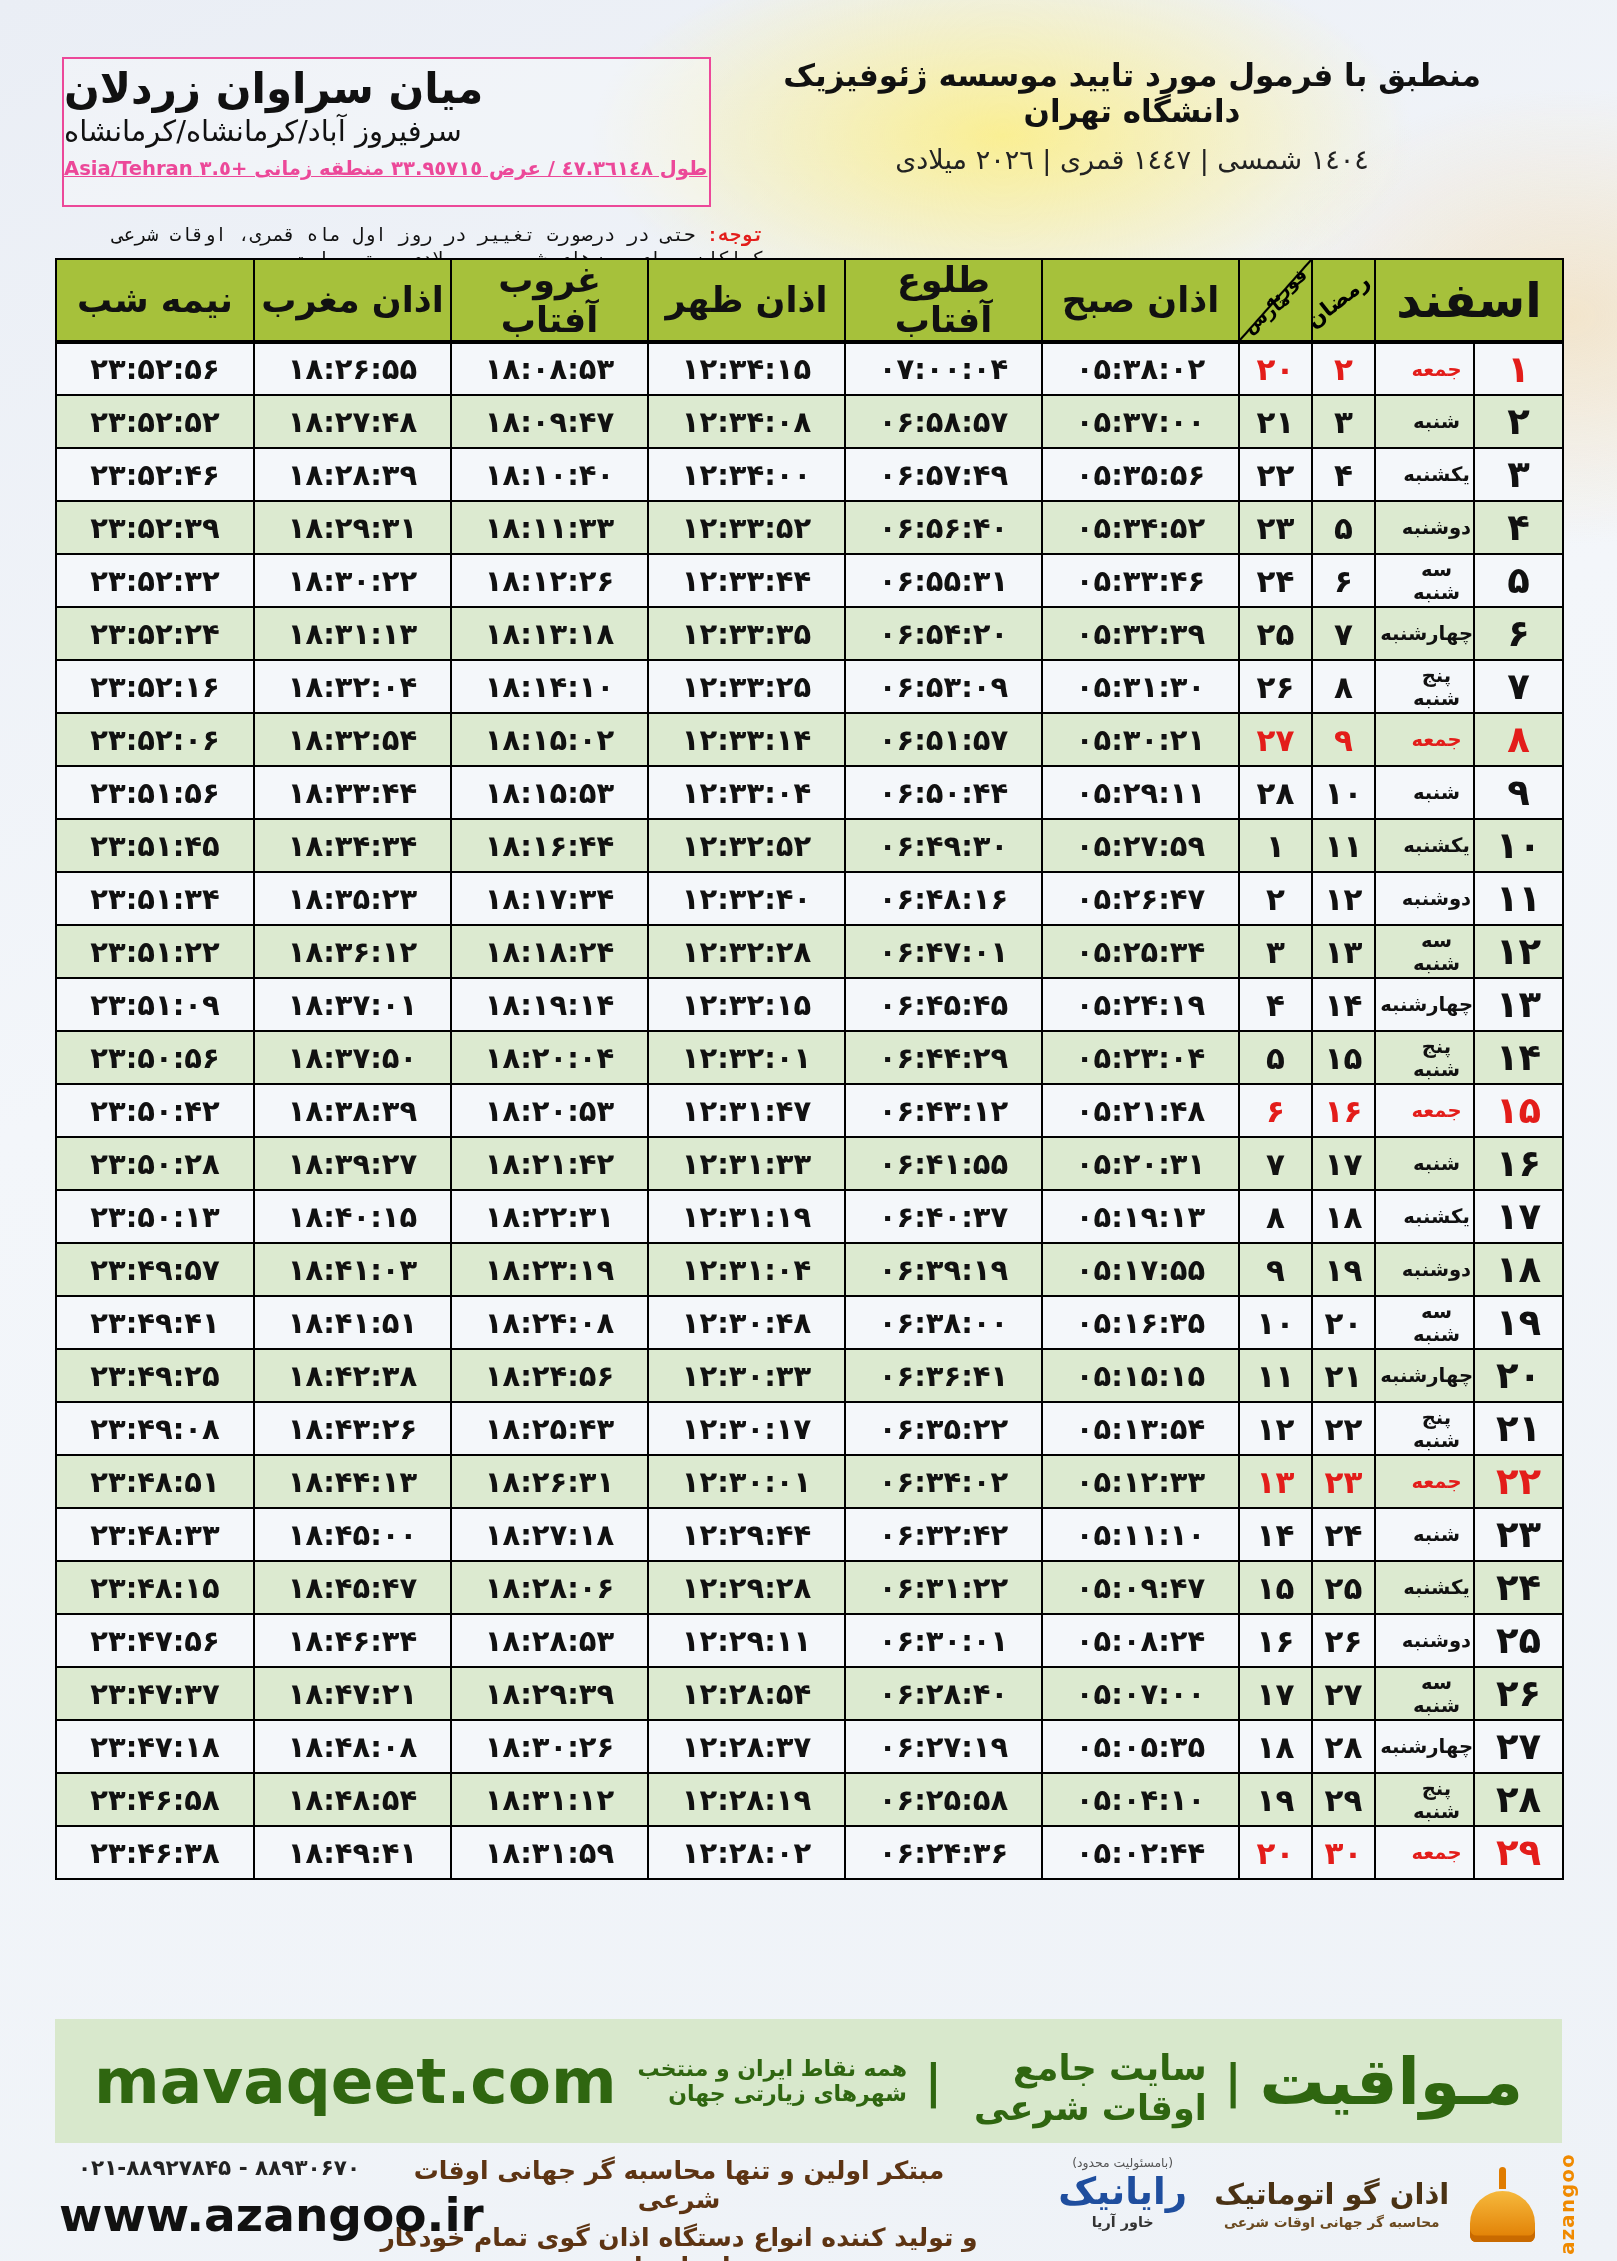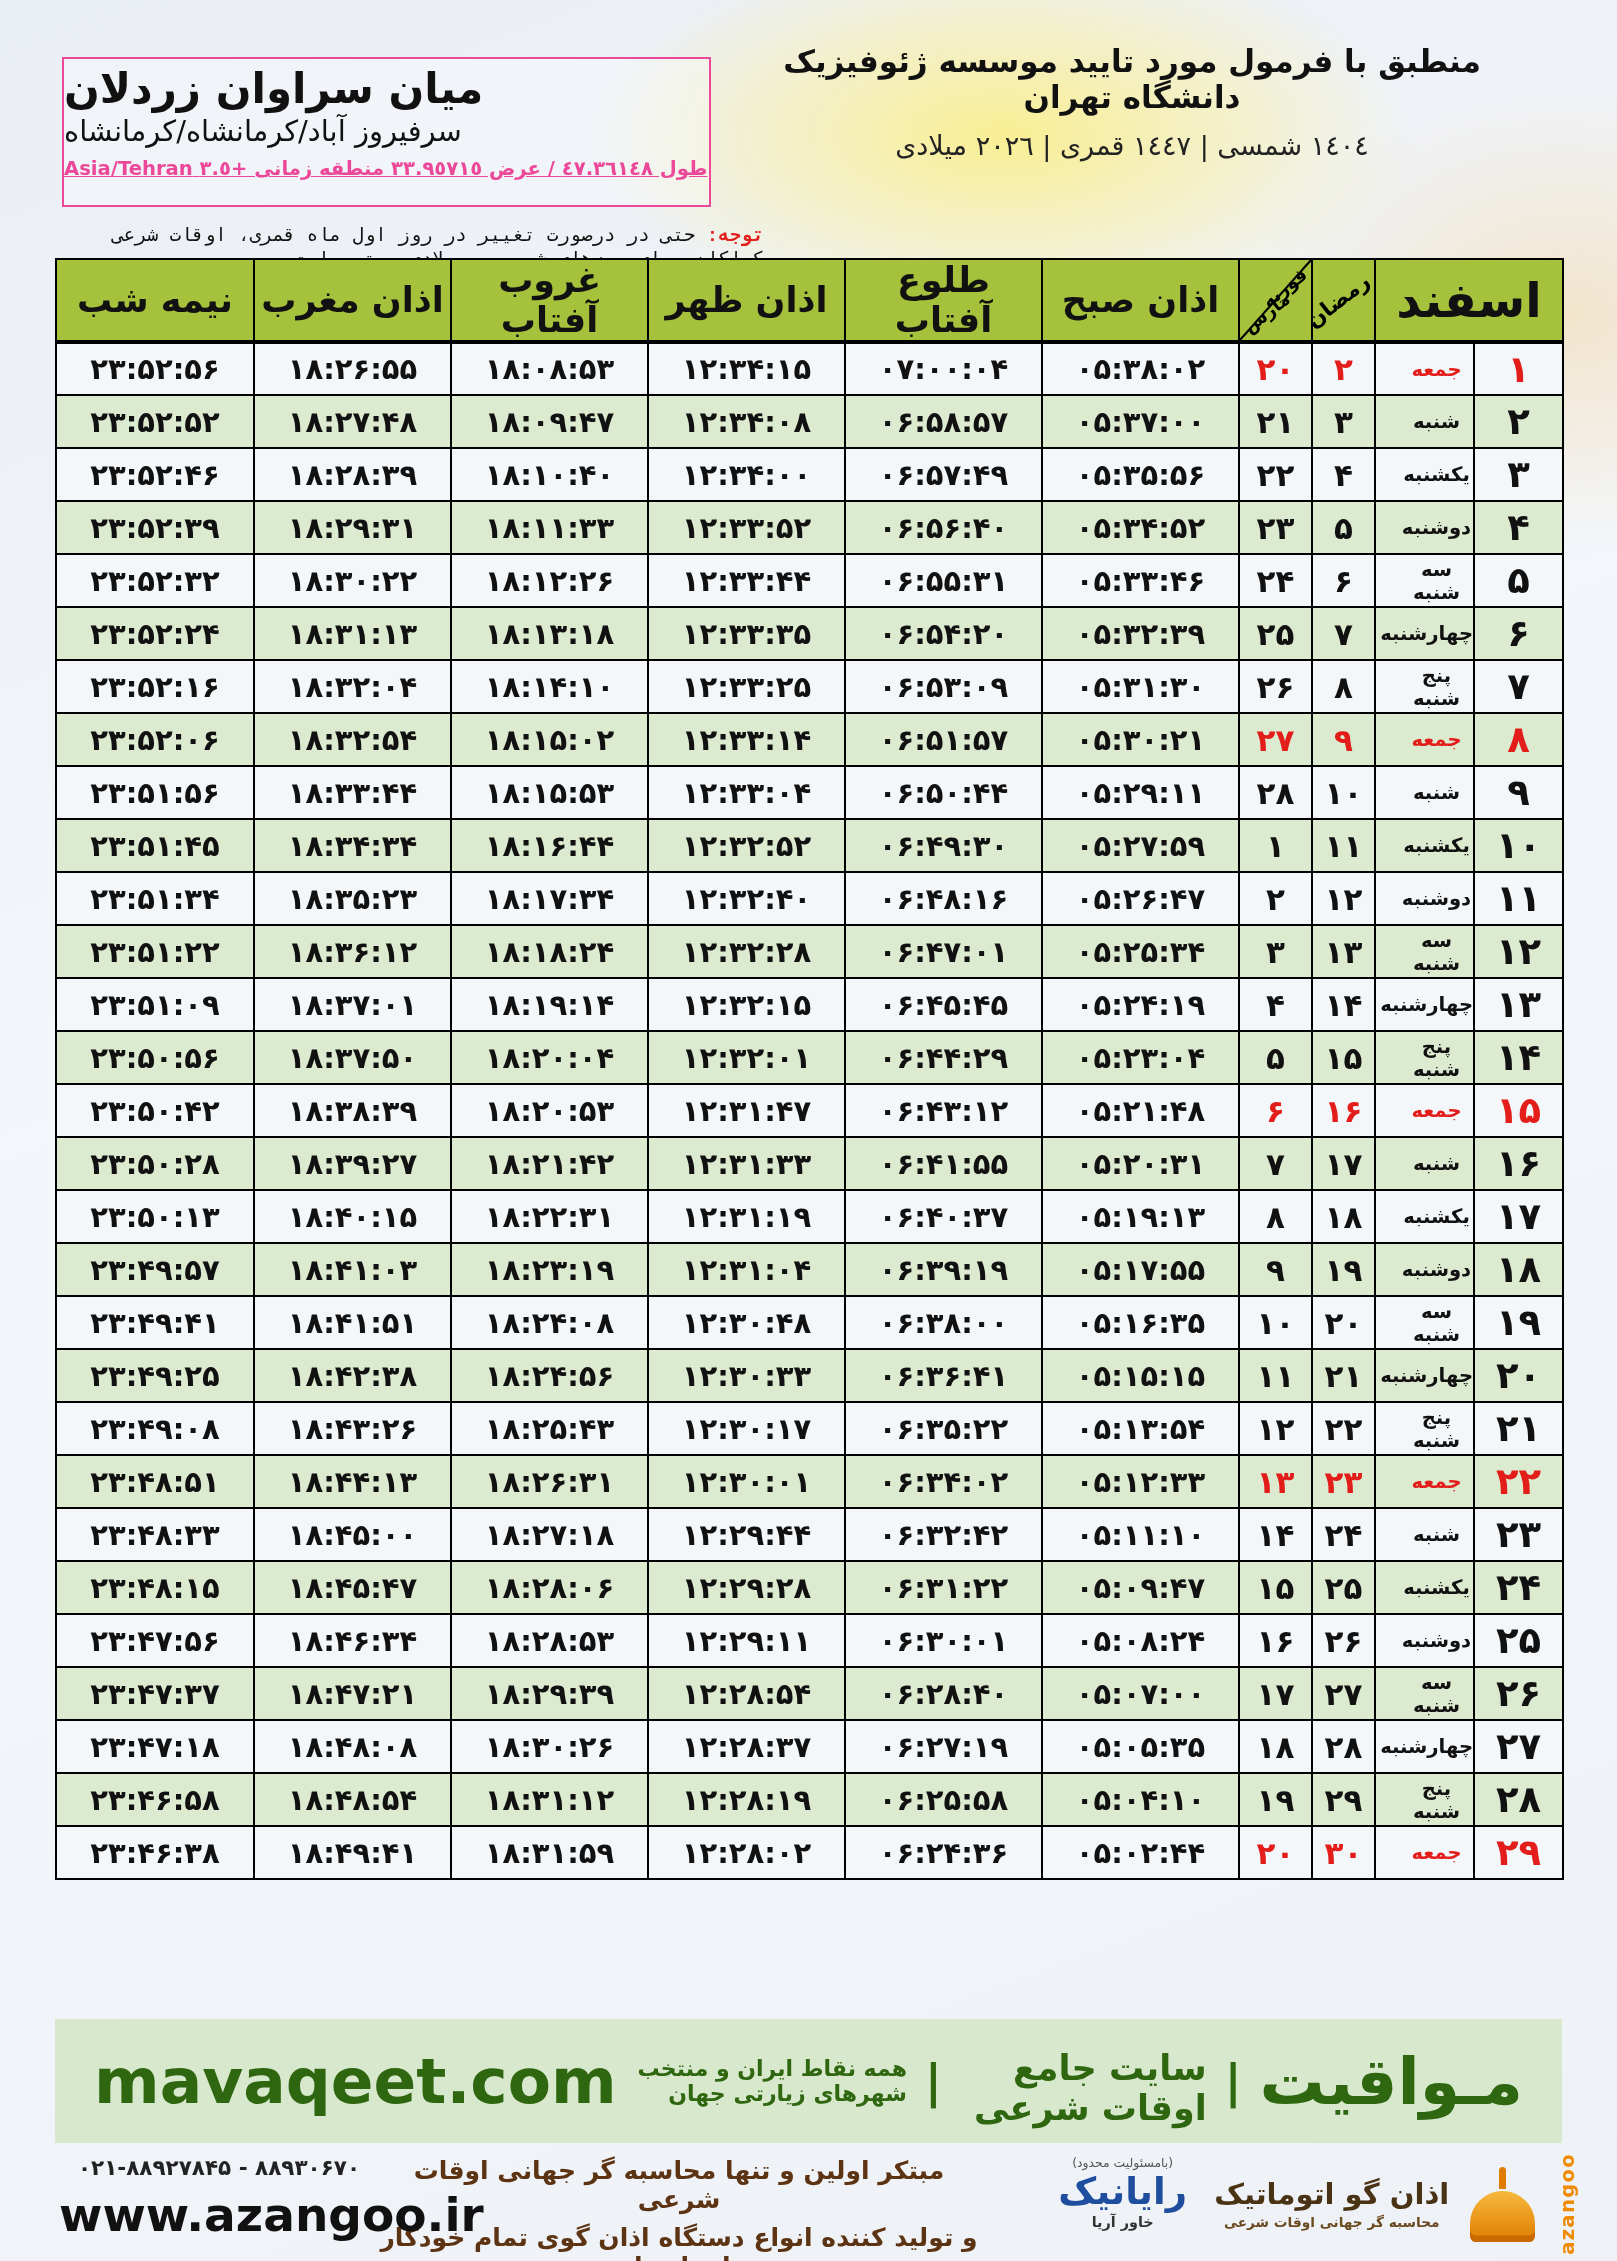--- a/index.html
+++ b/index.html
@@ -7,21 +7,21 @@
     width:1618px; height:2261px; position:relative; overflow:hidden;
     font-family:"DejaVu Sans", sans-serif;
     background:
       radial-gradient(ellipse 587px 274px at 62% 6%, rgba(252,238,130,.85), rgba(252,238,130,0) 70%),
       radial-gradient(ellipse 457px 326px at 97% 14%, rgba(244,200,120,.35), rgba(244,200,120,0) 70%),
       linear-gradient(160deg, #eaeef5 0%, #f3f6fa 40%, #eef2f7 100%);
   }
   
   .title-block { position:absolute; top:36px; right:85px; width:802px; text-align:center; direction:rtl; }
   .main-title { font-size:65px; font-weight:bold; color:#111; line-height:1.15; }
-  .sub-title  { font-size:31px; font-weight:bold; color:#111; margin-top:7px; }
+  .sub-title  { font-size:31px; font-weight:bold; color:#111; margin-top:21px; }
   .cal-line   { font-size:27px; color:#222; margin-top:15px; }
 
   .loc-box {
     position:absolute; top:57px; left:62px; width:649px; height:150px;
     border:2px solid #ec4899; background:rgba(255,255,255,.25);
     text-align:left; direction:rtl; padding-top:6.5px;
   }
   .loc-name   { font-size:42px; font-weight:bold; color:#111; line-height:1.1; }
   .loc-region { font-size:29px; color:#111; margin-top:2.6px; }
   .loc-coords { font-size:19.6px; font-weight:bold; color:#ec4899; margin-top:9px;text-decoration:underline; }

